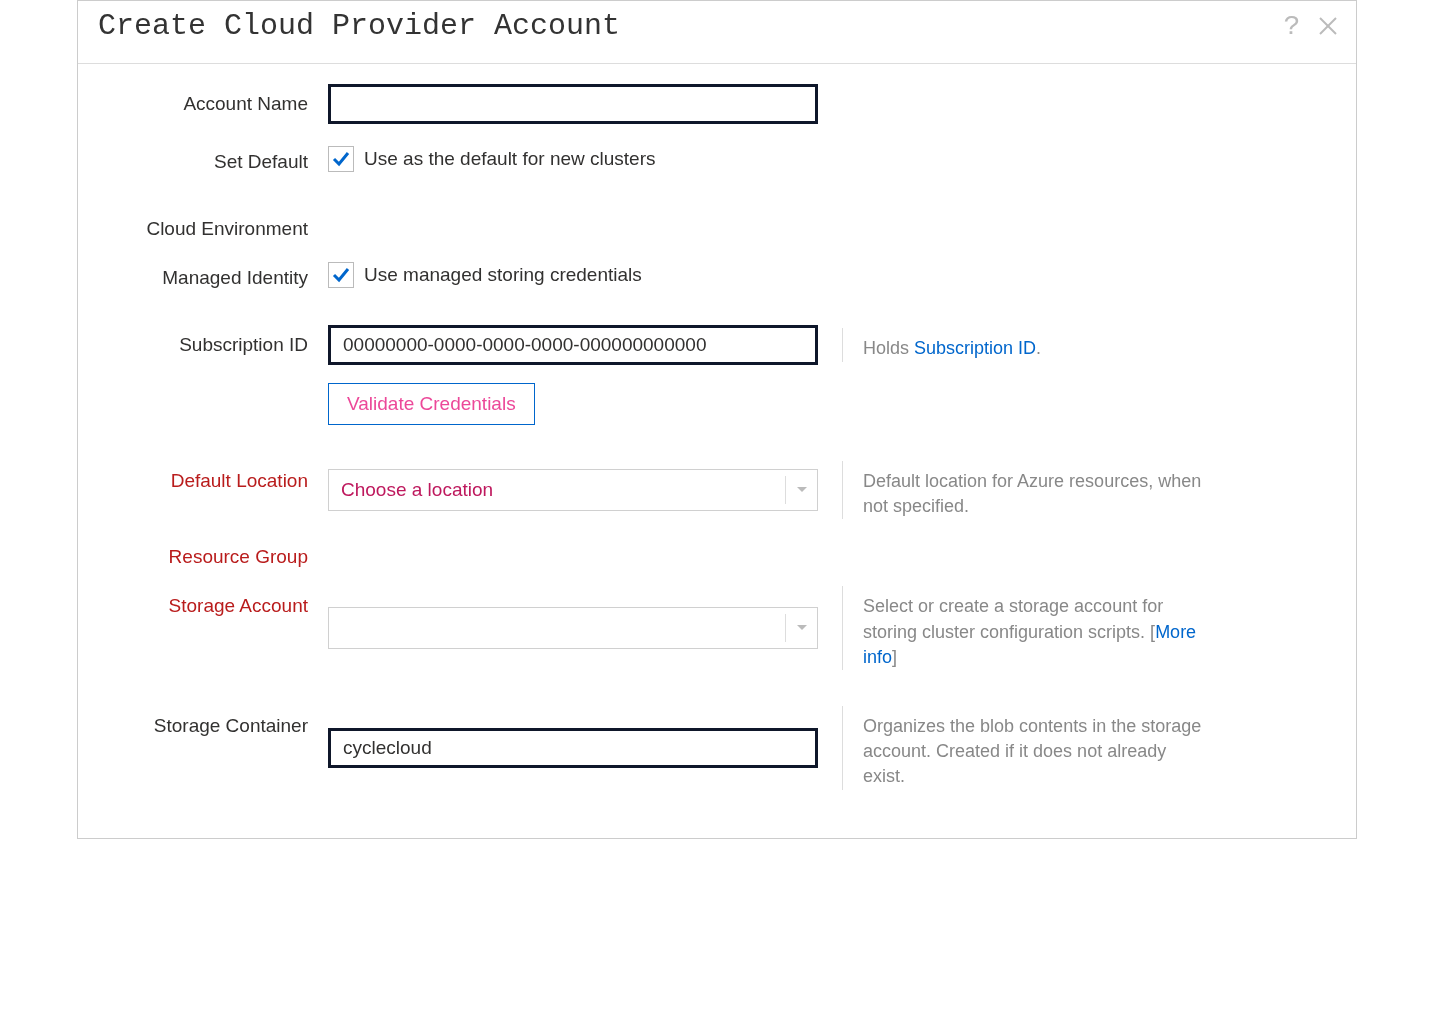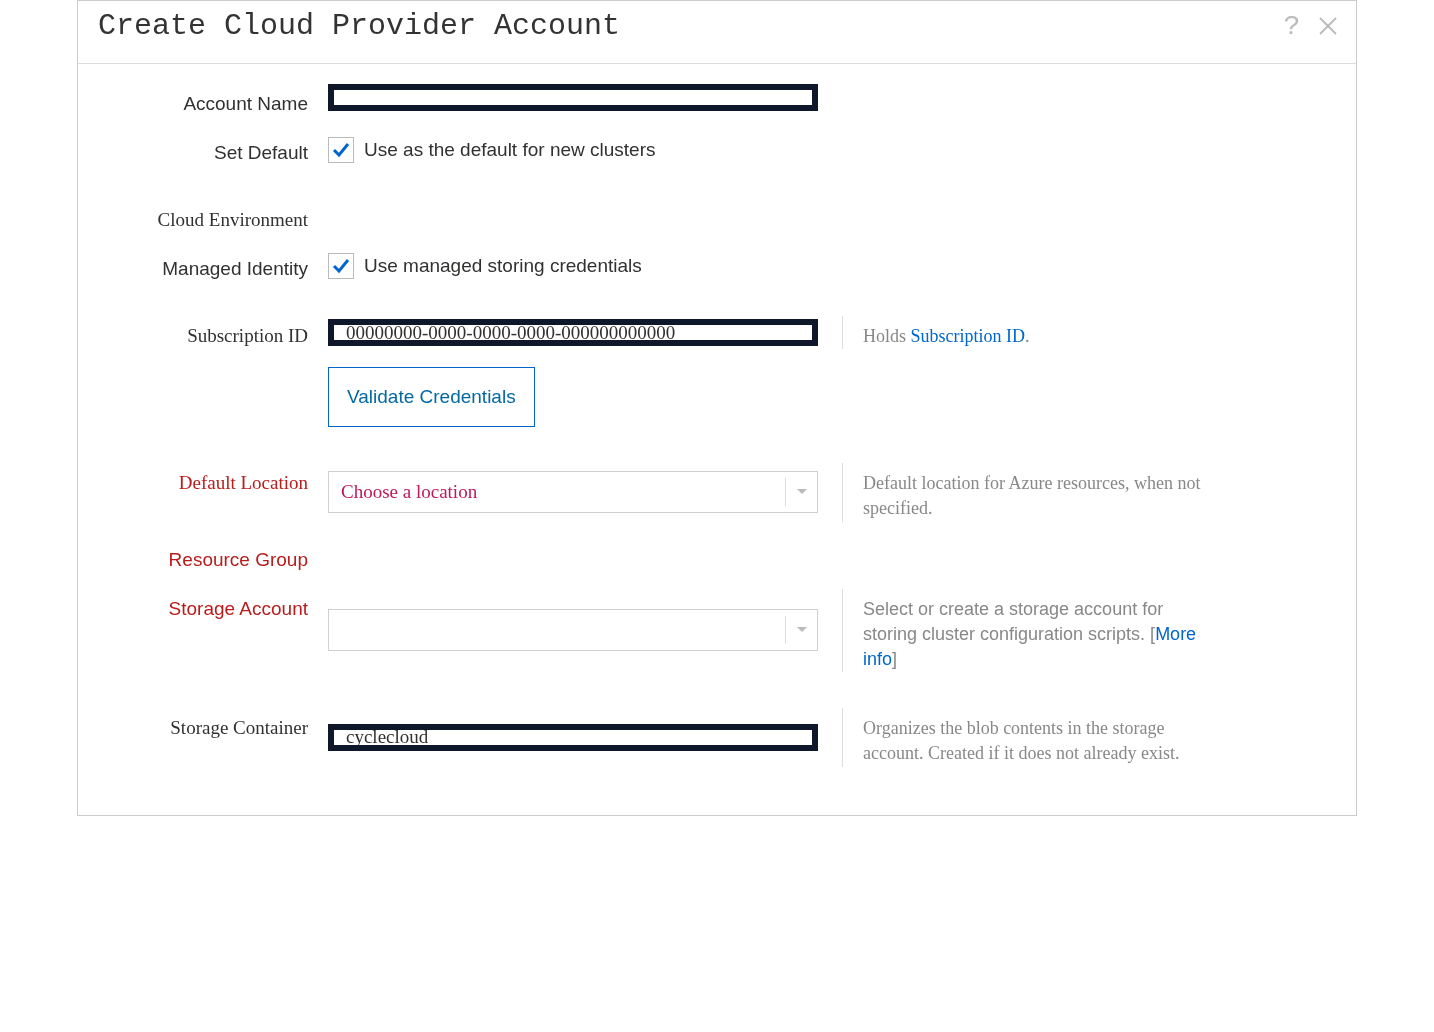--- a/index.html
+++ b/index.html
@@ -58,21 +58,20 @@
     .dialog-body {
       padding: 20px 20px 30px 20px;
     }
     .form-row {
       display: flex;
       align-items: flex-start;
       margin-bottom: 18px;
     }
     .form-row.extra-margin {
       margin-top: 36px;
-      font-family: Liberation Serif, serif;
     }
     .form-label {
       width: 230px;
       text-align: right;
       padding-right: 20px;
       padding-top: 9px;
       font-size: 19px;
       color: #323130;
     }
     .form-label.disabled {
@@ -81,23 +80,23 @@
     .form-control-area {
       display: flex;
       align-items: center;
       flex: 1;
     }
     .form-control {
       width: 490px;
     }
     .text-input {
       width: 100%;
-      height: 27px;
+      height: 40px;
       padding: 6px 12px;
-      border: 6px solid #0f172a;
+      border: 3px solid #0f172a;
       font-size: 19px;
       font-family: inherit;
       color: #323130;
       background: #fff;
     }
     .select-box {
       width: 100%;
       height: 42px;
       padding: 6px 12px;
       border: 1px solid #666;
@@ -163,24 +162,24 @@
       color: #888;
       max-width: 370px;
       line-height: 1.4;
     }
     .help-text .link {
       color: #0066cc;
       cursor: pointer;
     }
     .btn {
       display: inline-block;
-      padding: 18px 18px;
+      padding: 9px 18px;
       border: 1px solid #0066cc;
       background: #fff;
-      color: #0369a1;
+      color: #ec4899;
       font-size: 19px;
       font-family: inherit;
       cursor: pointer;
     }
     .dialog-footer {
       border-top: 1px solid #ccc;
       padding: 16px 20px;
       display: flex;
       justify-content: flex-end;
       gap: 14px;

